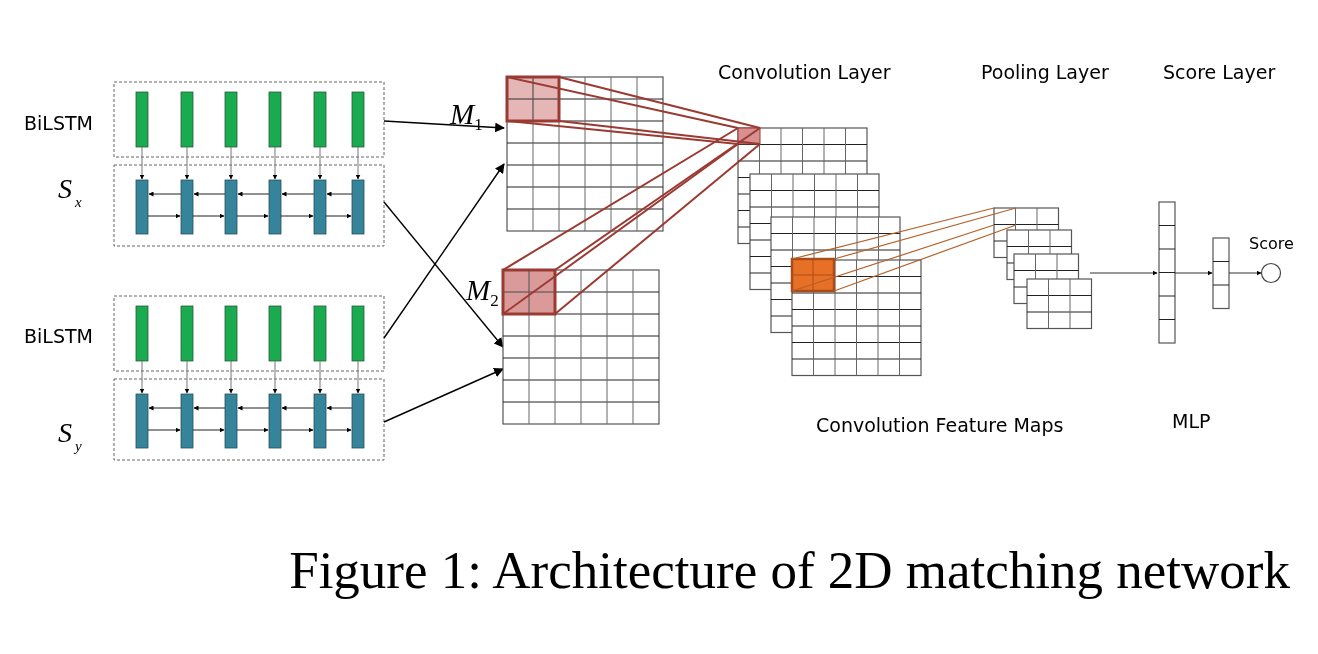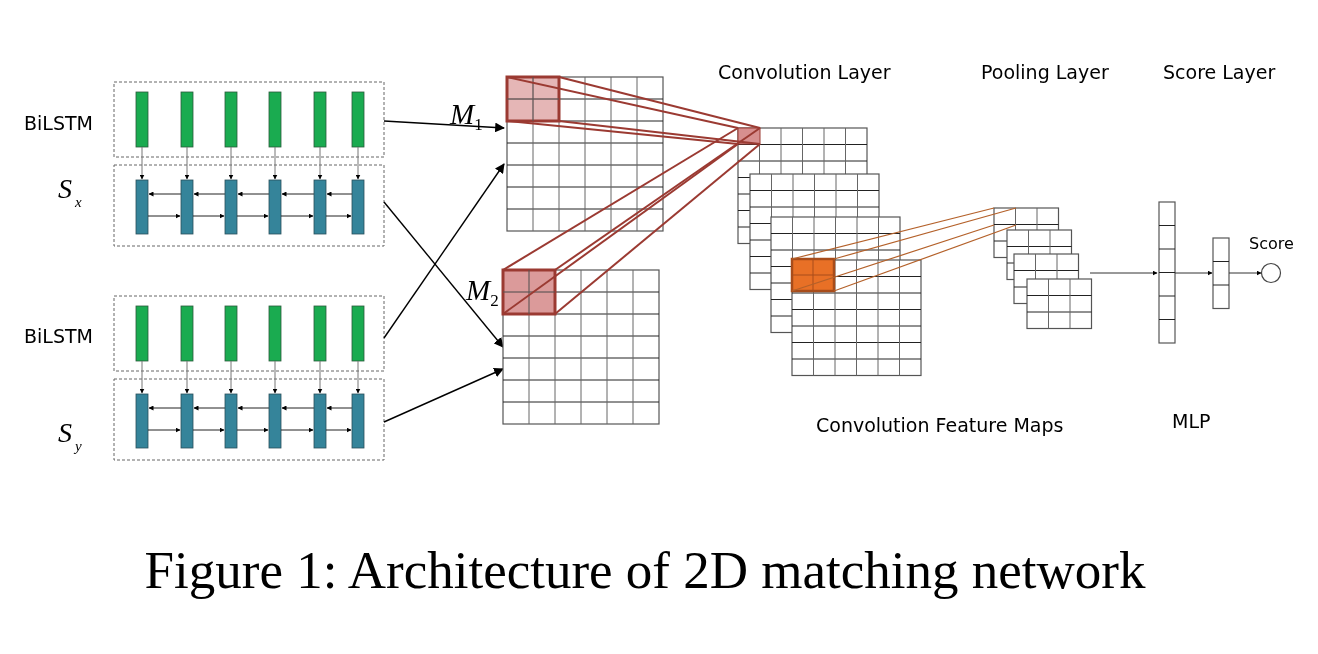--- a/index.html
+++ b/index.html
@@ -3,21 +3,21 @@
 <meta charset="utf-8">
 <style>
   html, body { margin: 0; padding: 0; background: #ffffff; }
   body { width: 1318px; height: 654px; position: relative; overflow: hidden; }
   #diagram { position: absolute; left: 0; top: 0; width: 1318px; height: 654px; }
   .lbl { font-family: "DejaVu Sans", sans-serif; font-size: 19px; fill: #000; }
   .lbl-sm { font-family: "DejaVu Sans", sans-serif; font-size: 16px; fill: #000; }
   .ital { font-family: "Liberation Serif", serif; font-style: italic; fill: #000; }
   .sub { font-family: "Liberation Serif", serif; fill: #000; }
   .caption {
-    position: absolute; left: 0; top: 540px; width: 1290px; text-align: center;
+    position: absolute; left: 0; top: 540px; width: 1290px; text-align: right;
     font-family: "Liberation Serif", serif; font-size: 53px; color: #000;
   }
 </style>
 </head>
 <body>
 
 <svg id="diagram" xmlns="http://www.w3.org/2000/svg" width="1318" height="654" viewBox="0 0 1318 654">
   <defs>
     <marker id="arrow" viewBox="0 0 10 10" refX="9" refY="5" markerWidth="7" markerHeight="7" orient="auto-start-reverse">
       <path d="M0,0 L10,5 L0,10 z" fill="#000"></path>

